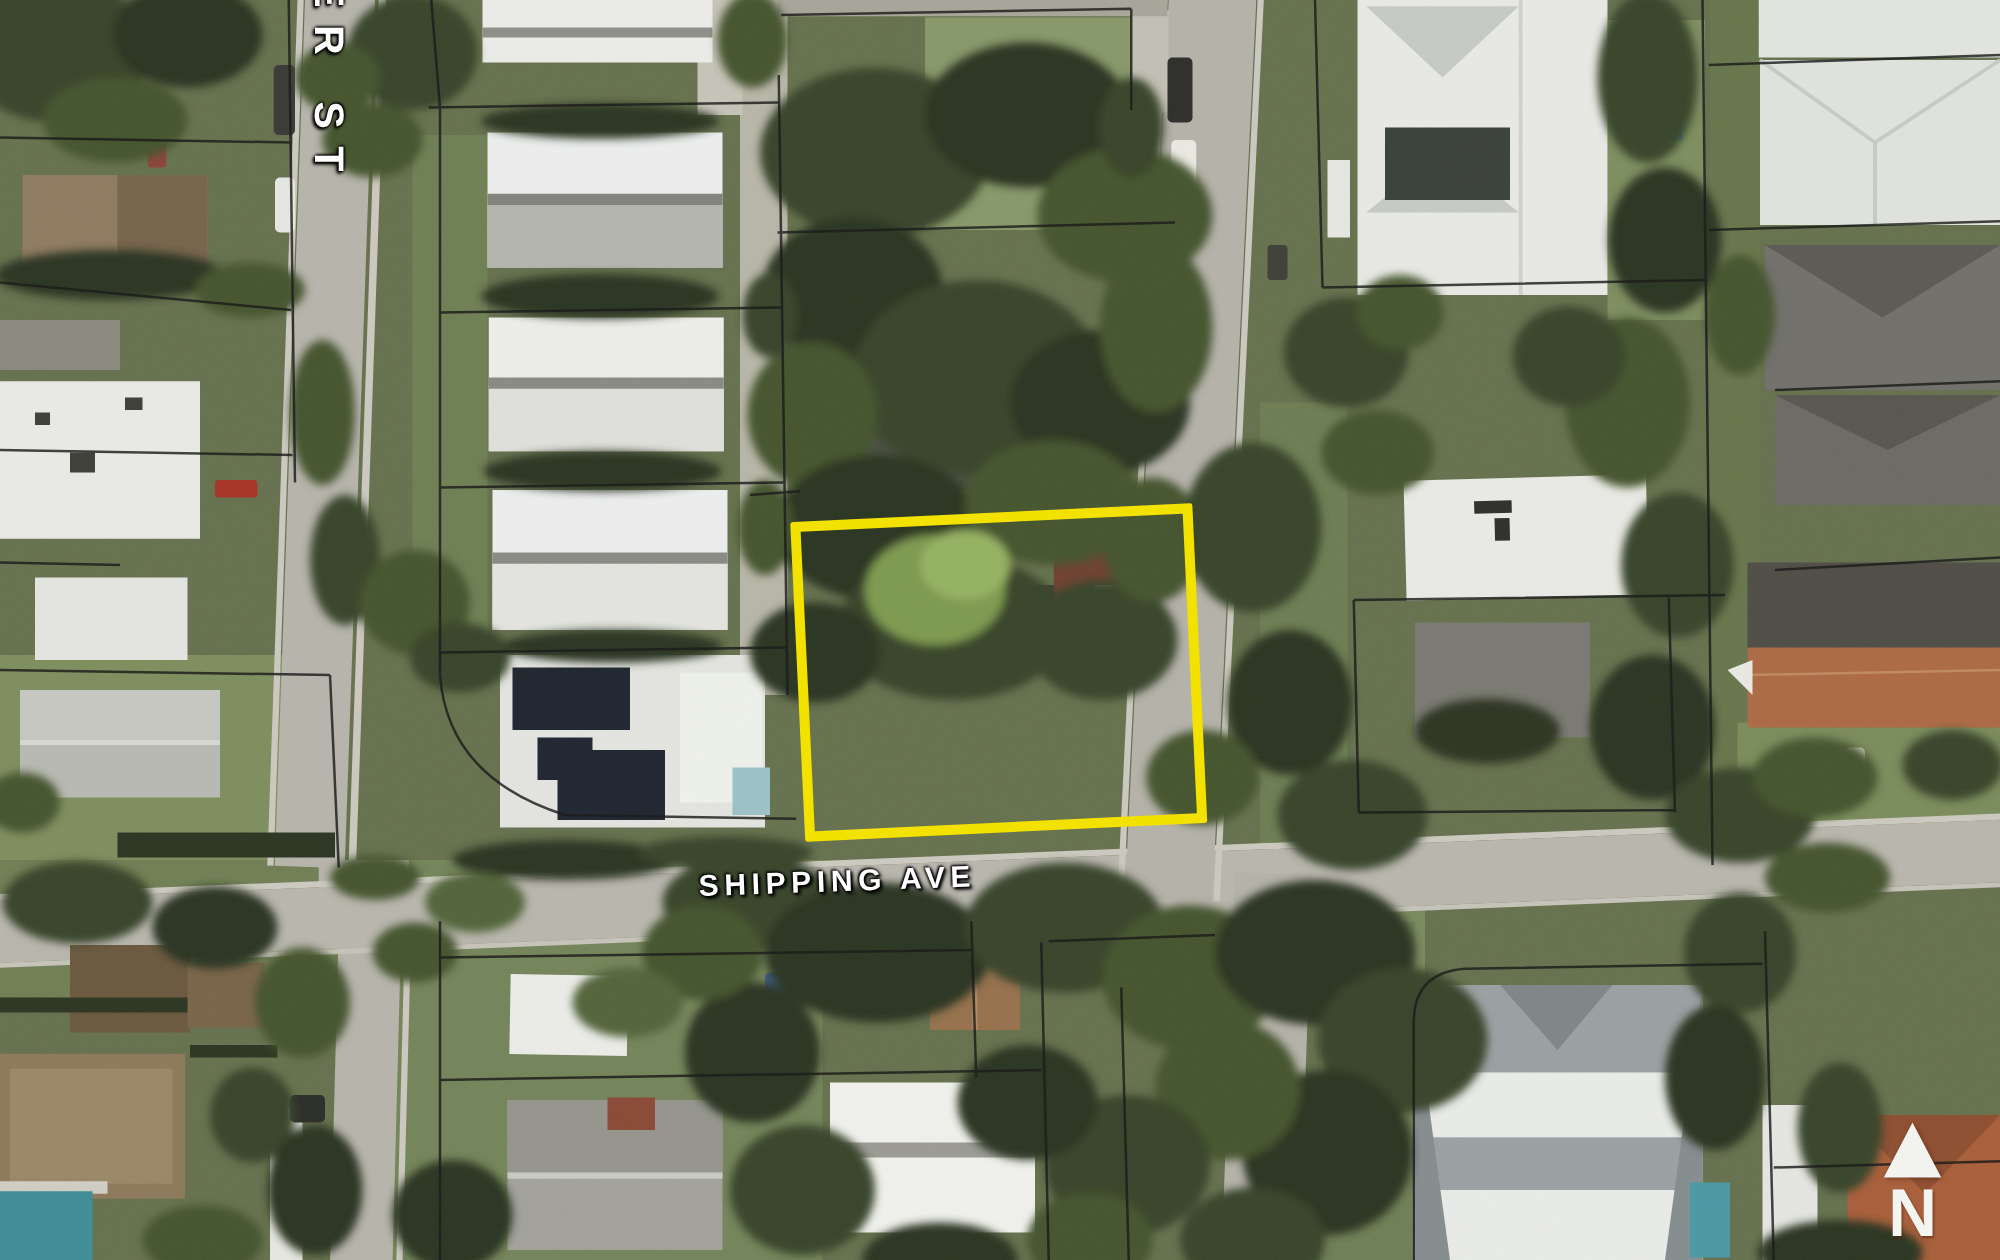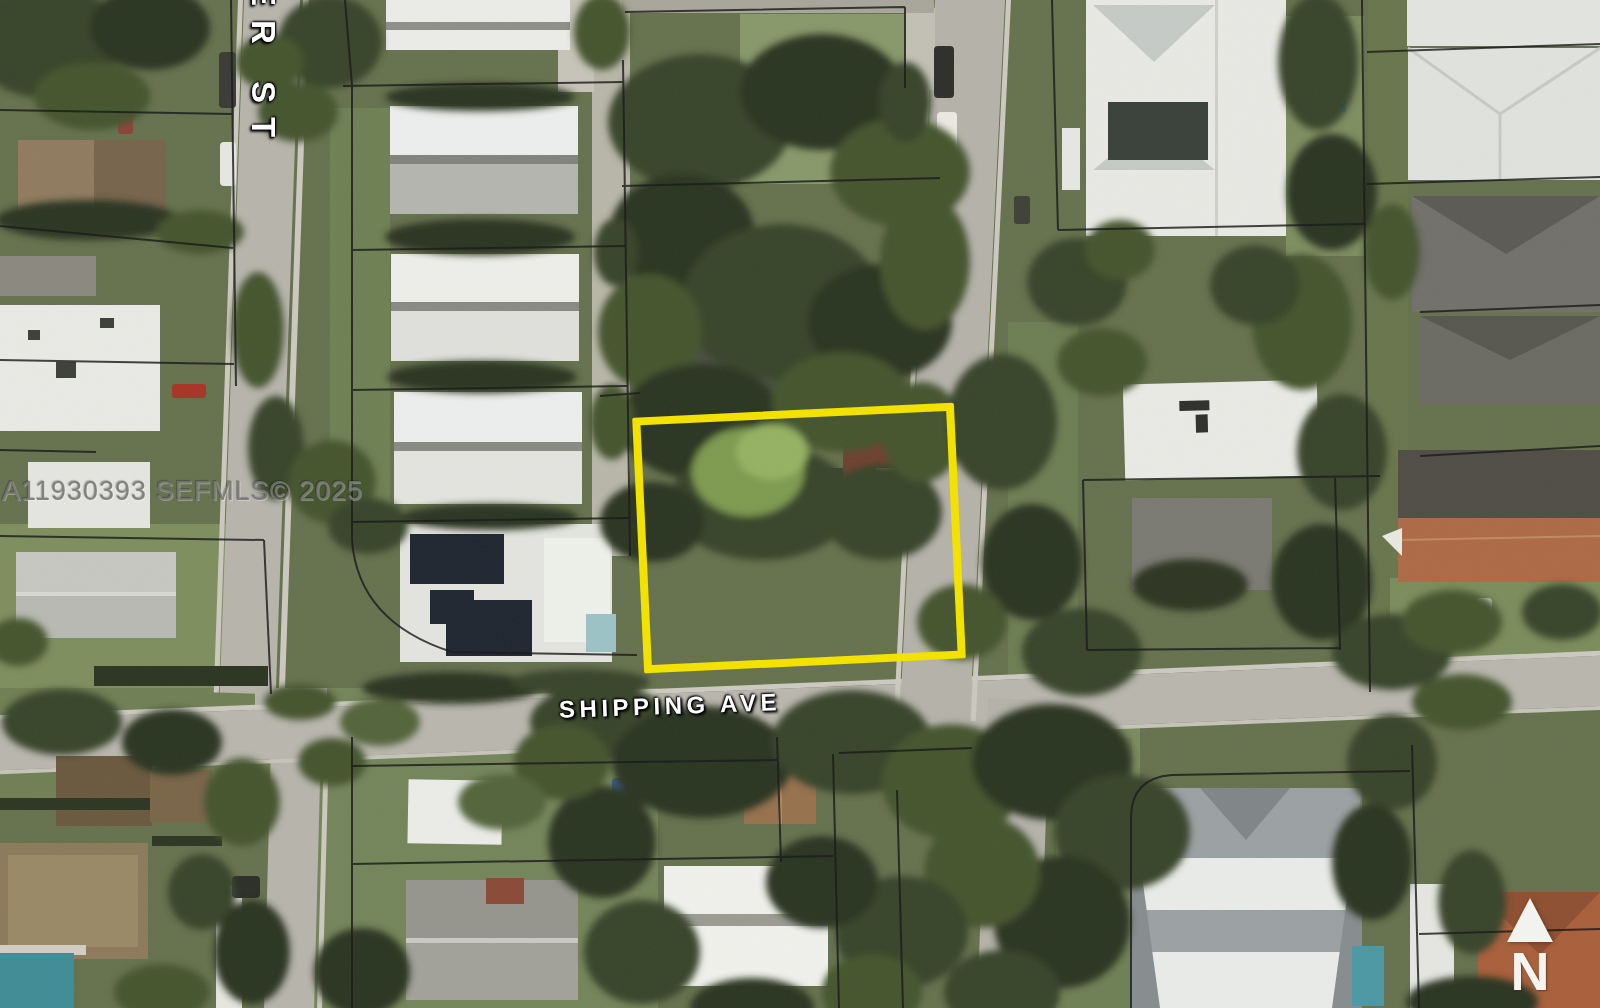--- a/index.html
+++ b/index.html
@@ -347,20 +347,19 @@
 
   <rect width="1600" height="1008" filter="url(#nz)" opacity=".10"></rect>
 </svg>
 
 <div id="parcel-box" class="overlay"></div>
 
 <div id="er-st" class="overlay maplabel">ER ST</div>
 
 <div id="shipping-ave" class="overlay maplabel">SHIPPING AVE</div>
 
-<div id="watermark" class="overlay">A11930393  SEFMLS© 2025</div>
 
 <div id="north" class="overlay">
   <div class="tri"></div>
   <span class="nl">N</span>
 </div>
 
 </div>
 
 </body></html>

